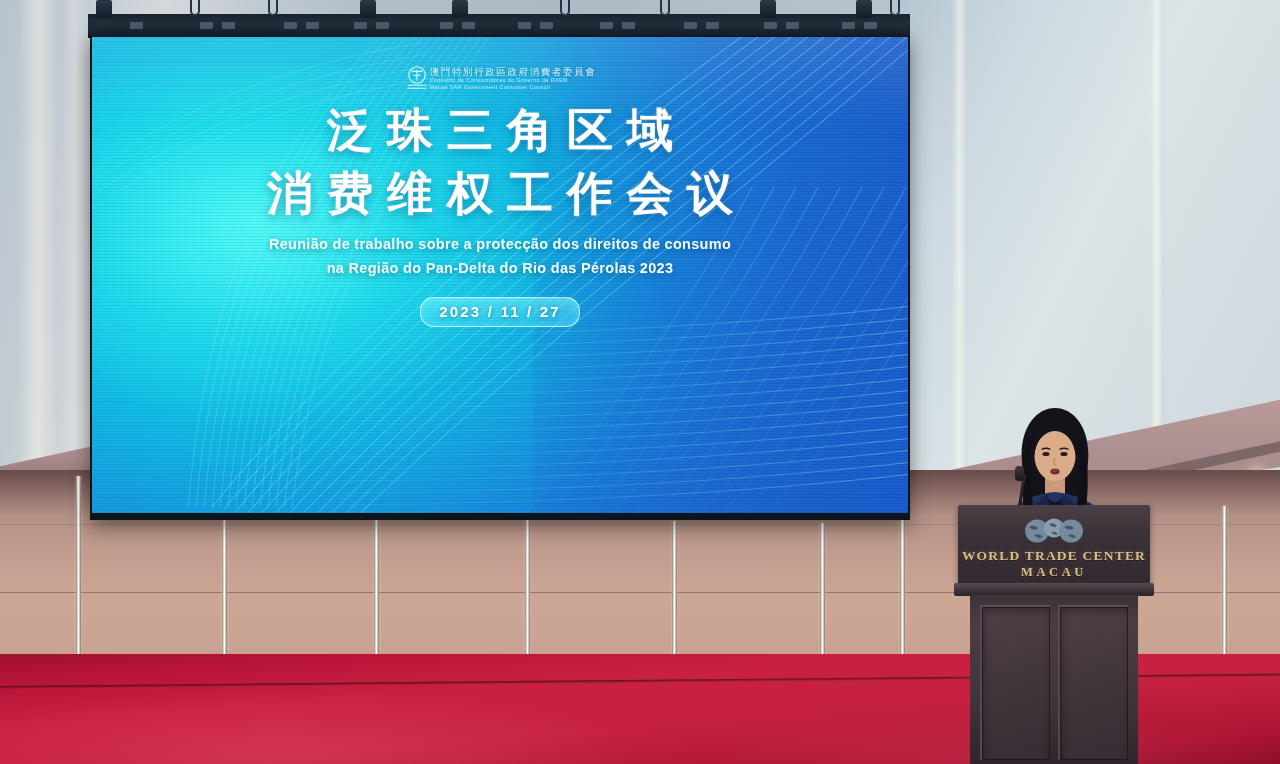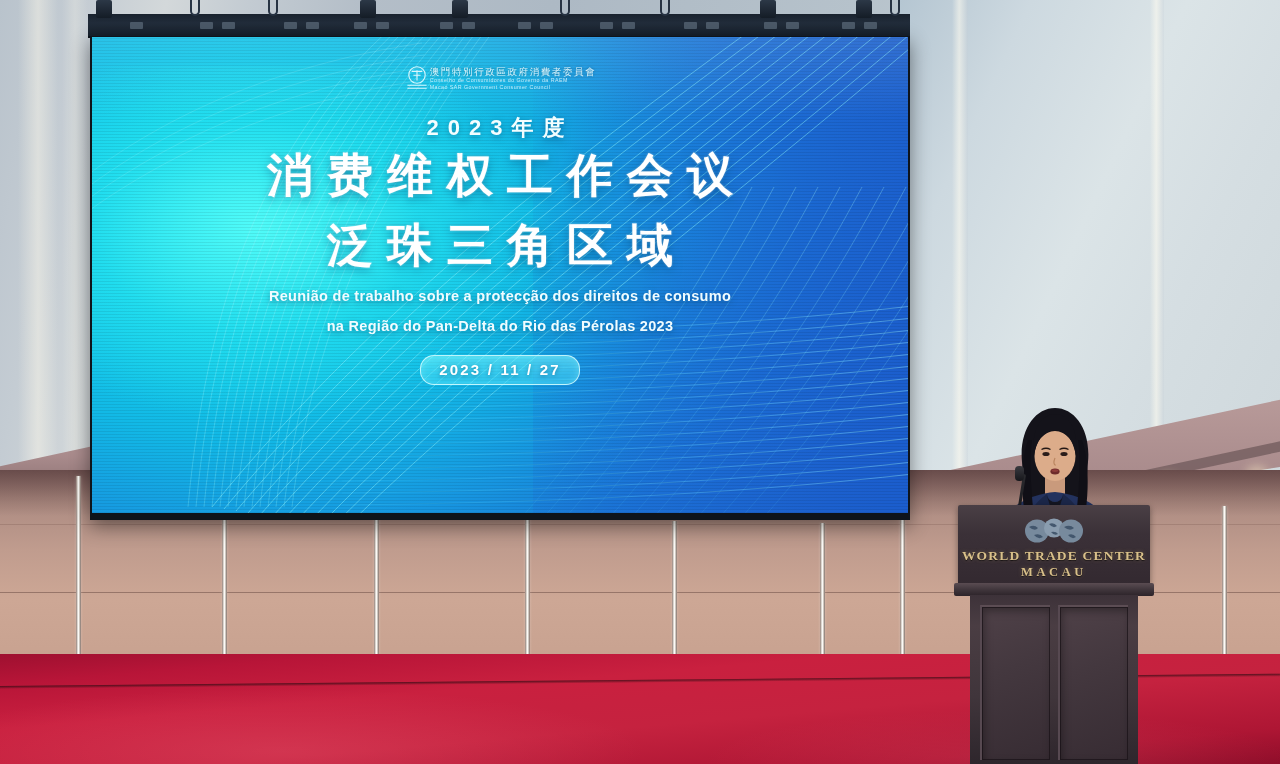--- a/index.html
+++ b/index.html
@@ -449,27 +449,26 @@
             <path d="M3.4 20.2 h19.2 M3.4 23.2 h19.2" stroke="#eafcff" stroke-width="1.1"></path>
           </svg>
         </span>
         <span class="logo-txt">
           <span class="logo-cn" style="display:block">澳門特別行政區政府消費者委員會</span>
           <span class="logo-pt" style="display:block">Conselho de Consumidores do Governo da RAEM</span>
           <span class="logo-en" style="display:block">Macao SAR Government Consumer Council</span>
         </span>
       </div>
 
-      <div class="year-line">2023年度</div>
-
+
+      <div class="title-cn">泛珠三角区域</div>
       <div class="title-cn" style="margin-top:2px;">消费维权工作会议</div>
-      <div class="title-cn">泛珠三角区域</div>
 
       <div class="subtitle-pt">Reunião de trabalho sobre a protecção dos direitos de consumo</div>
-      <div class="subtitle-pt" style="margin-top:6px;text-align:center;">na Região do Pan-Delta do Rio das Pérolas 2023</div>
+      <div class="subtitle-pt" style="margin-top:0;text-align:center;">na Região do Pan-Delta do Rio das Pérolas 2023</div>
 
       <div class="date-pill">2023 / 11 / 27</div>
     </div>
   </div>
 
   <div class="speaker">
     <svg width="160" height="150" viewBox="0 0 160 150">
 
       <path d="M47 62 C44 30, 60 8, 80 8 C100 8, 116 30, 113 62
                C112 84, 108 104, 104 122 L 56 122 C52 104, 48 84, 47 62 Z" fill="#14131a"></path>

